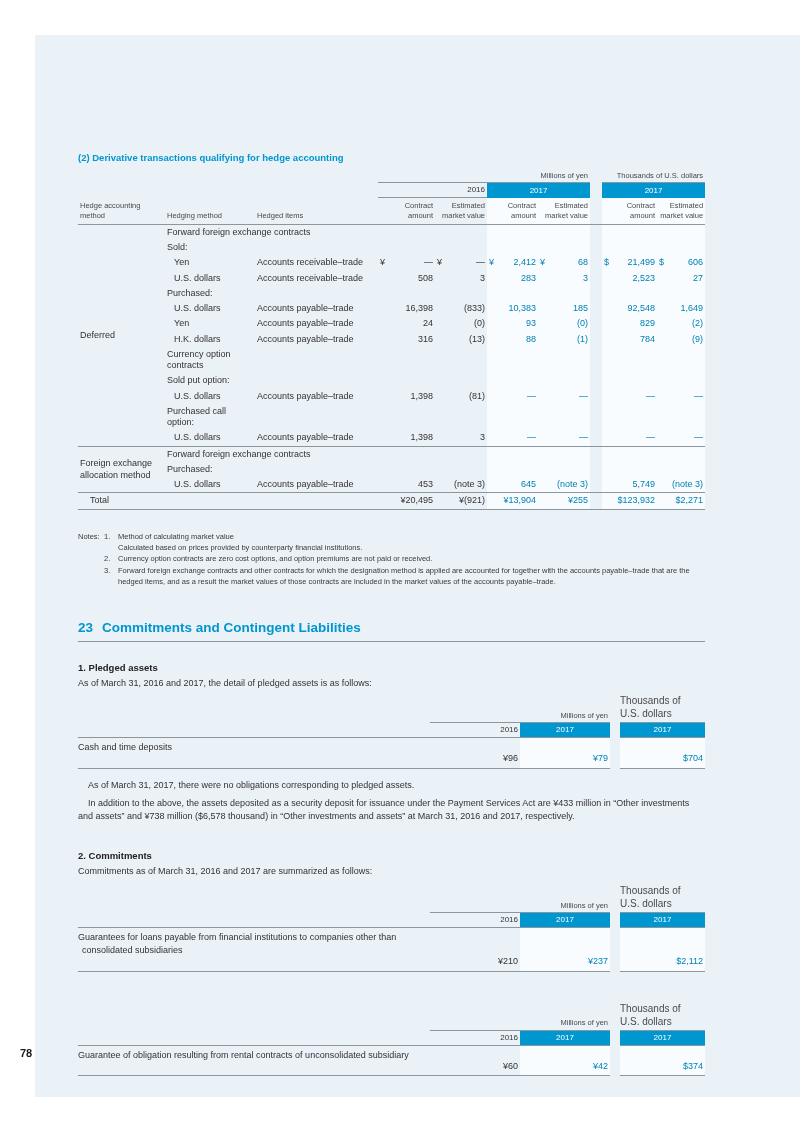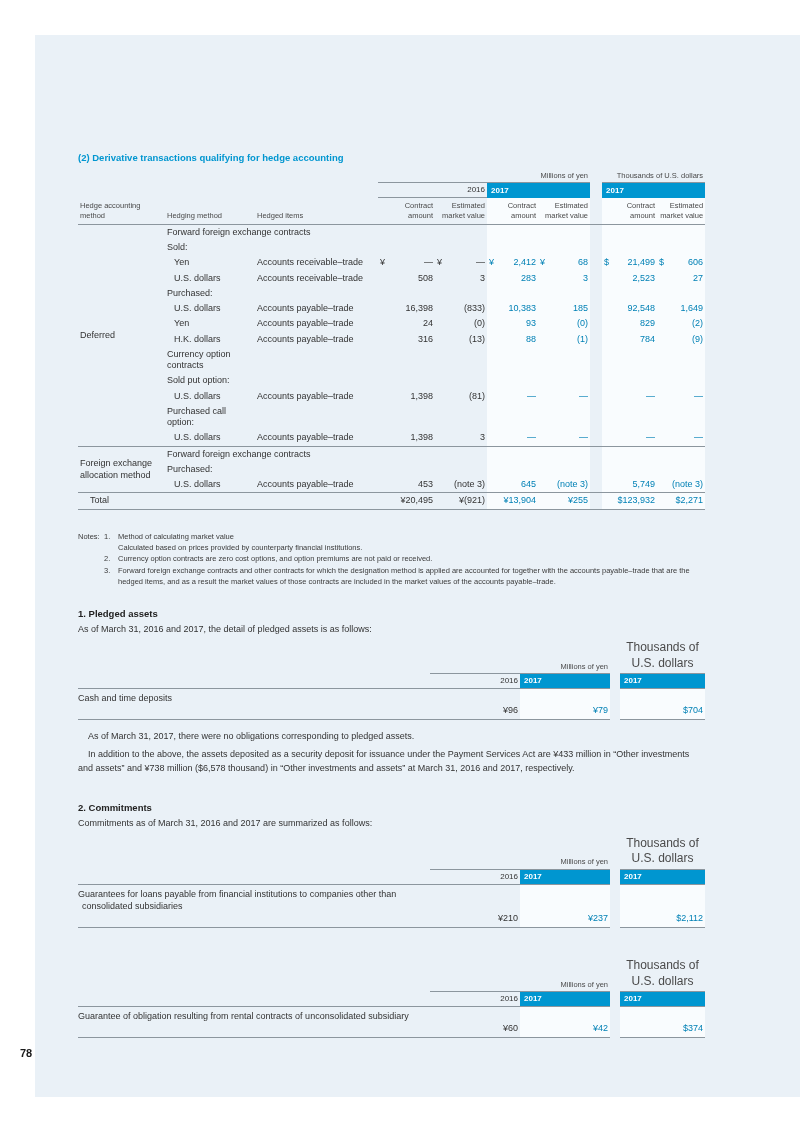--- a/index.html
+++ b/index.html
@@ -14,21 +14,21 @@
 
   .dtitle{font-size:9.5px;font-weight:bold;color:#0096d0;margin:0 0 8px}
 
   table{border-collapse:collapse;table-layout:fixed;width:627px}
   td,th{padding:2px;font-size:9px;vertical-align:bottom;color:#333;line-height:1.25}
 
   
   .dtable .u{font-size:7.5px;color:#4a4a4a;text-align:right;padding:0 2px 2px 2px}
   .rb{border-bottom:1px solid #8c969e}
   .yr{font-size:8px;text-align:right;padding:2px;color:#333}
-  .bh{background:#0096d0;color:#fff;font-size:8px;text-align:left;padding:2px 4px;font-weight:bold}
+  .bh{background:#0096d0;color:#fff;font-size:8px;text-align:center;padding:2px 16px;font-weight:normal}
   .hl,.hv{font-weight:normal;font-size:7.5px;color:#4a4a4a;white-space:pre-line;
           vertical-align:bottom;line-height:1.3;padding:3px 2px 3px}
   .hl{text-align:left}
   .hv{text-align:right}
   .hrow th{border-bottom:1px solid #8c969e}
   .gcell{vertical-align:middle;white-space:pre-line;padding-left:2px}
   .lb{white-space:pre-line;padding-left:2px}
   .nm{padding-left:9px}
   .it{padding-left:2px}
   .tot{padding-left:12px}
@@ -53,21 +53,21 @@
   .subhead.cm{margin-top:26px}
   .intro{font-size:9px;margin-top:5px}
   .para{font-size:9px;line-height:1.55;text-indent:10px;margin-top:4px}
   .para.first{margin-top:10px}
 
   
   .stable{margin-top:6px}
   #commit-table-1{margin-top:8px}
   #commit-table-2{margin-top:30px}
   .stable .u{font-size:7.5px;color:#4a4a4a;text-align:right;padding:0 2px 2px 2px}
-  .stable .u2{font-size:12px;color:#4a4a4a;text-align:center;white-space:pre-line;
+  .stable .u2{font-size:10px;color:#4a4a4a;white-space:pre-line;
               line-height:1.3;padding:0 0 2px;vertical-align:bottom}
   .sl{font-size:9px;padding:3px 2px 14px 4px;text-indent:-4px;line-height:1.4}
   .sv{font-size:9px;text-align:right;padding:3px 2px}
   tr.drow td:not(.gapc){border-top:1px solid #8c969e;border-bottom:1px solid #8c969e}
 
   .pagenum{position:absolute;left:20px;top:1047px;font-size:11px;font-weight:bold;color:#1a1a1a}
 </style>
 </head>
 <body>
 
@@ -444,20 +444,24 @@
         <div>Calculated based on prices provided by counterparty financial institutions.</div>
       </div>
       <div></div>
       <div>2.</div>
       <div>Currency option contracts are zero cost options, and option premiums are not paid or received.</div>
       <div></div>
       <div>3.</div>
       <div>Forward foreign exchange contracts and other contracts for which the designation method is applied are accounted for together with the accounts payable–trade that are the hedged items, and as a result the market values of those contracts are included in the market values of the accounts payable–trade.</div>
     </div>
 
+    <div class="sec">
+      <span>23</span>
+      <span>Commitments and Contingent Liabilities</span>
+    </div>
 
     <div class="subhead">1. Pledged assets</div>
     <div class="intro">As of March 31, 2016 and 2017, the detail of pledged assets is as follows:</div>
 
     <table class="stable" id="pledged-table">
       <colgroup>
           <col>
           <col style="width:90px">
           <col style="width:90px">
           <col style="width:10px">

